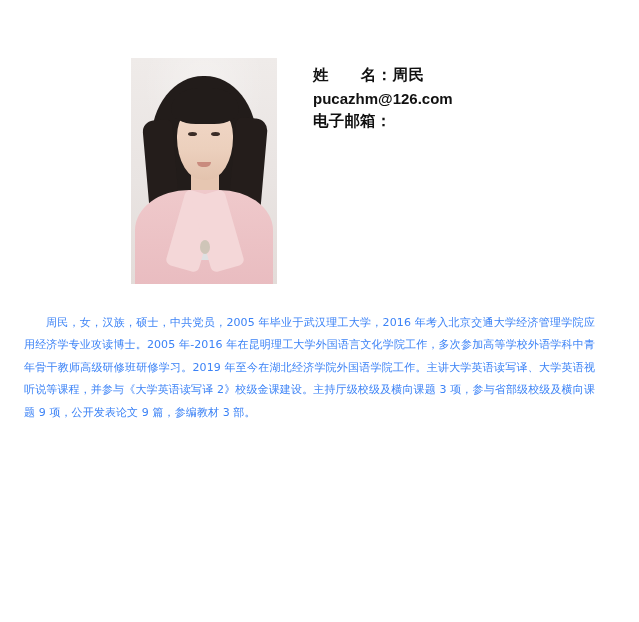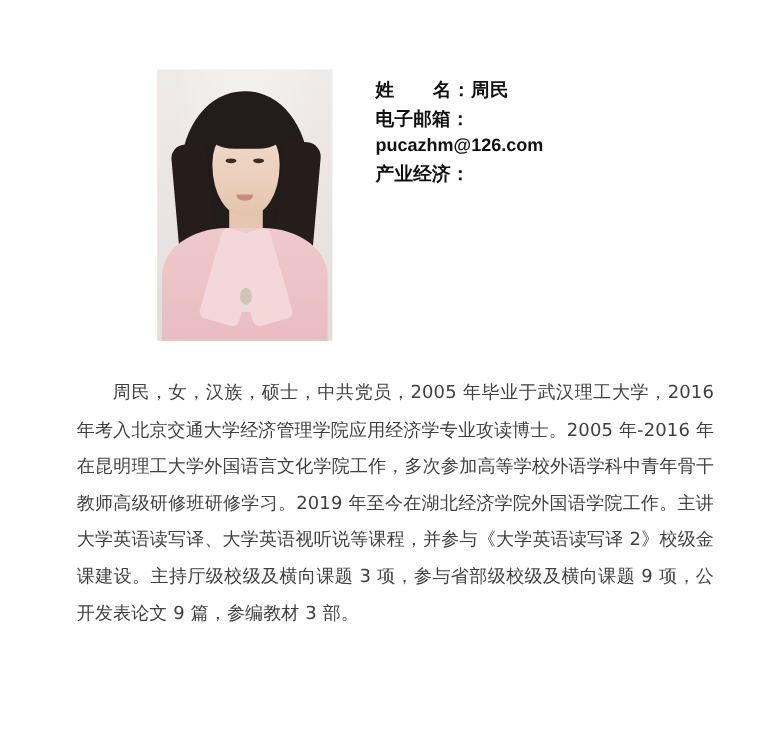--- a/index.html
+++ b/index.html
@@ -179,25 +179,25 @@
   }
   .info-line.mail {
     font-family: Liberation Sans, sans-serif;
     font-size: 15px;
     letter-spacing: 0px;
   }
   .info-line.spaced {
     letter-spacing: 0.4px;
   }
   .bio {
-    margin: 28px 44px 0 64px;
+    margin: 28px 44px 0 24px;
     font-family: "DejaVu Sans", "Liberation Sans", sans-serif;
-    font-size: 15px;
+    font-size: 11px;
     line-height: 2.04;
-    color: #404040;
+    color: #3b82f6;
     text-align: justify;
     text-justify: inter-ideograph;
     text-indent: 2em;
     letter-spacing: 0.1px;
   }
 </style>
 </head>
 <body>
 
 <div class="page">
@@ -218,22 +218,21 @@
         <div class="body"></div>
         <div class="inner-top"></div>
         <div class="collar-l"></div>
         <div class="collar-r"></div>
         <div class="pendant"></div>
       </div>
     </div>
 
     <div class="info">
       <div class="info-line spaced">姓　　名：周民</div>
+      <div class="info-line mail">pucazhm@126.com</div>
       <div class="info-line">电子邮箱：</div>
-      <div class="info-line mail">pucazhm@126.com</div>
-      <div class="info-line">产业经济：</div>
     </div>
 
   </div>
 
   <div class="bio">周民，女，汉族，硕士，中共党员，2005 年毕业于武汉理工大学，2016 年考入北京交通大学经济管理学院应用经济学专业攻读博士。2005 年-2016 年在昆明理工大学外国语言文化学院工作，多次参加高等学校外语学科中青年骨干教师高级研修班研修学习。2019 年至今在湖北经济学院外国语学院工作。主讲大学英语读写译、大学英语视听说等课程，并参与《大学英语读写译 2》校级金课建设。主持厅级校级及横向课题 3 项，参与省部级校级及横向课题 9 项，公开发表论文 9 篇，参编教材 3 部。</div>
 
 </div>
 
 </body></html>

